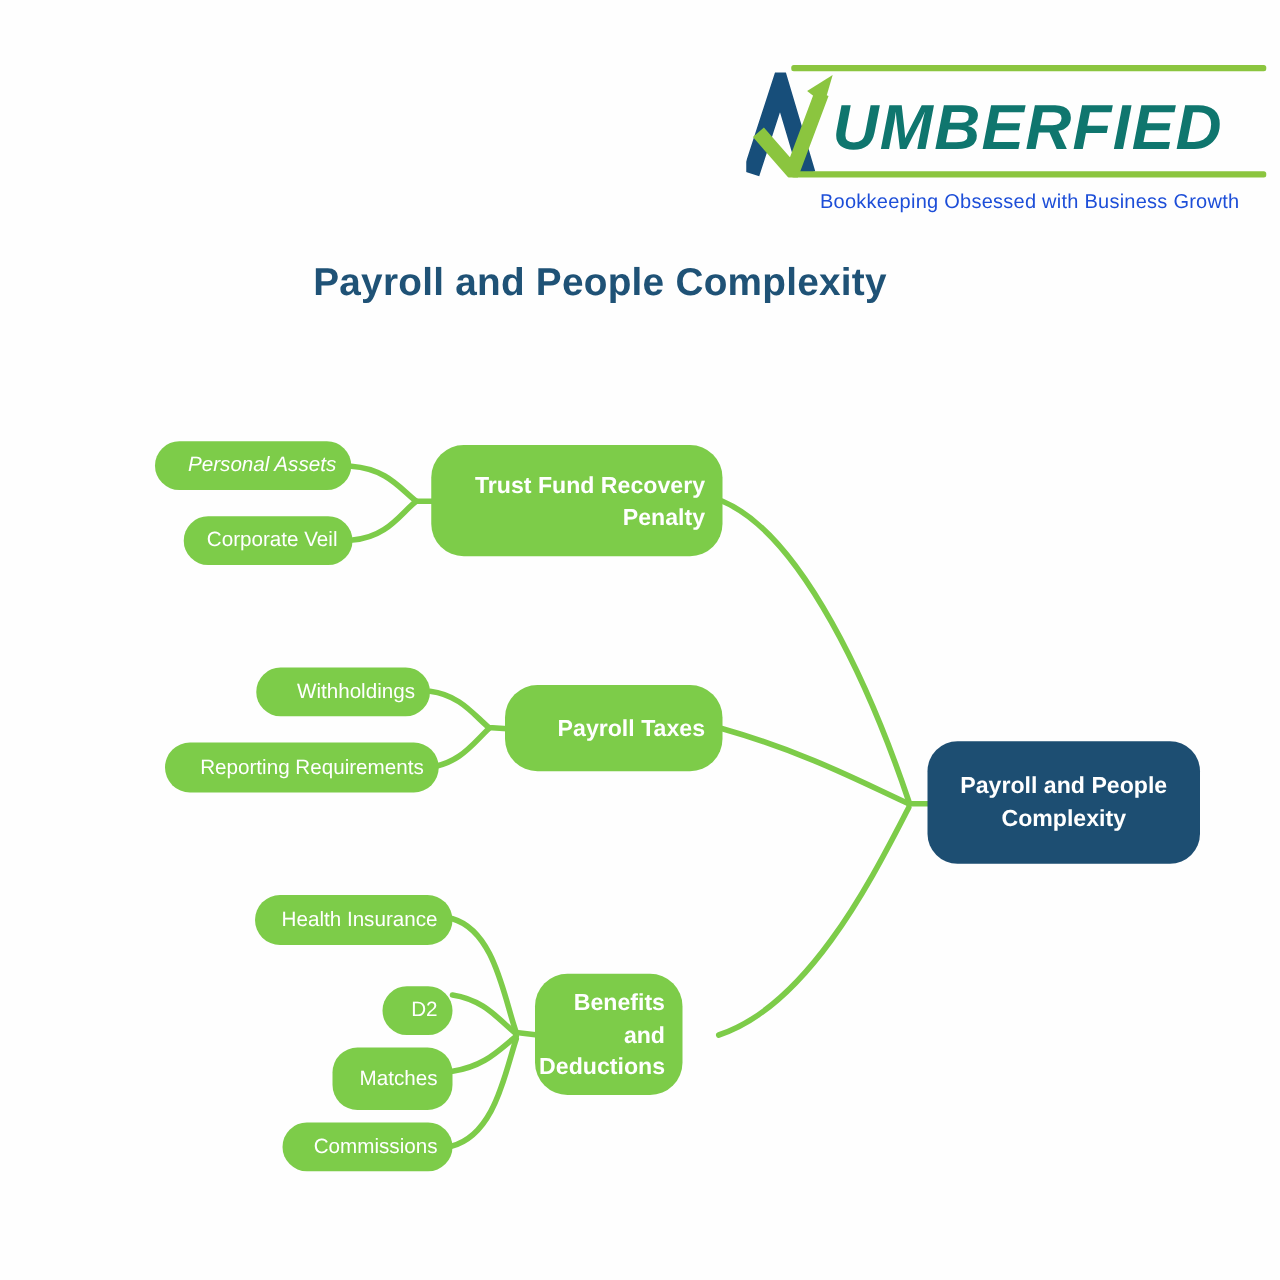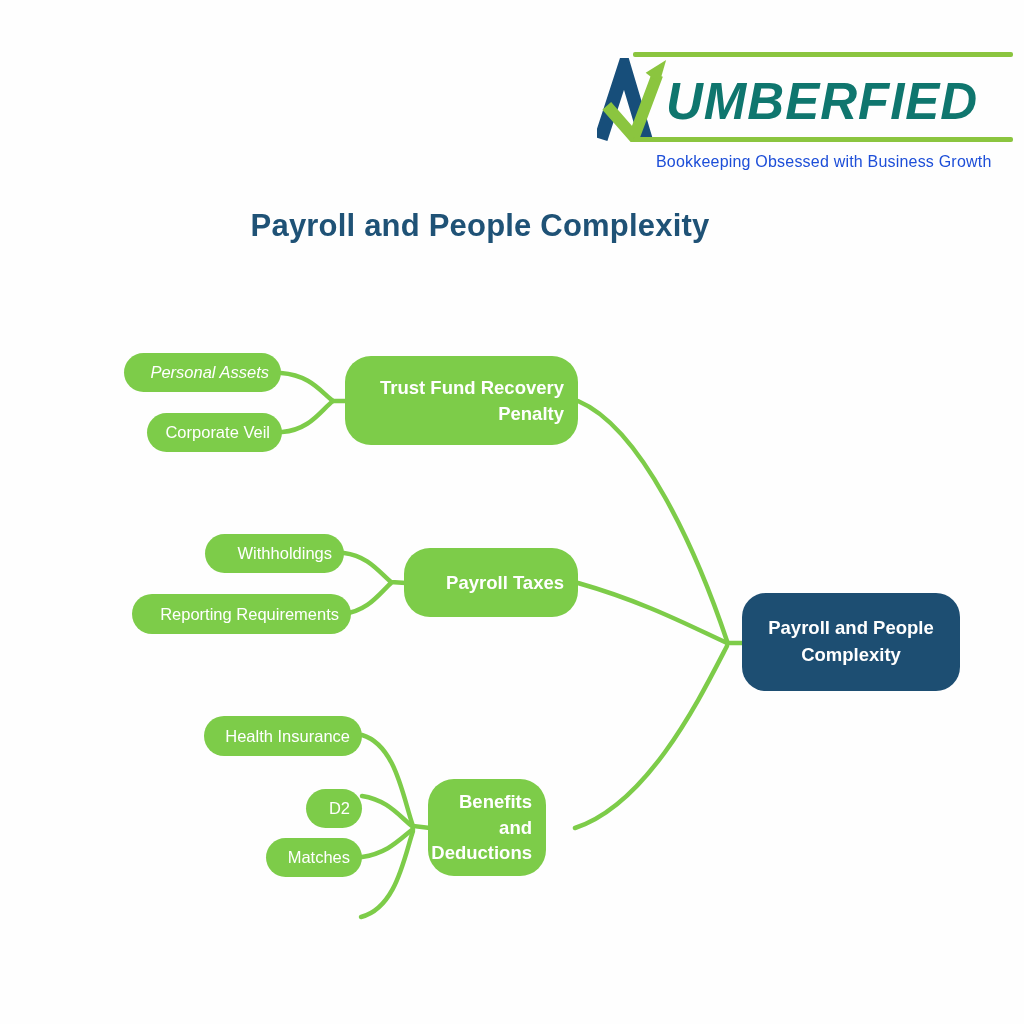--- a/index.html
+++ b/index.html
@@ -84,18 +84,19 @@
   <div class="node child-pill" style="left:124px;top:353px;width:157px;height:39px;font-style:italic;">Personal Assets</div>
   <div class="node child-pill" style="left:147px;top:413px;width:135px;height:39px;">Corporate Veil</div>
   <div class="node topic" style="left:345px;top:356px;width:233px;height:89px;padding-left:20px;">Trust Fund Recovery Penalty</div>
 
   <div class="node child-pill" style="left:205px;top:534px;width:139px;height:39px;">Withholdings</div>
   <div class="node child-pill" style="left:132px;top:594px;width:219px;height:40px;">Reporting Requirements</div>
   <div class="node topic" style="left:404px;top:548px;width:174px;height:69px;">Payroll Taxes</div>
 
   <div class="node child-pill" style="left:204px;top:716px;width:158px;height:40px;">Health Insurance</div>
   <div class="node child-pill" style="left:306px;top:777px;width:56px;height:39px;margin-top:12px;">D2</div>
-  <div class="node child-pill" style="left:266px;top:838px;width:96px;height:39px;">Matches</div>
+  <div class="node child-pill" style="left:266px;top:838px;width:96px;height:50px;">Matches</div>
+  <div class="node child-pill" style="left:226px;top:898px;width:136px;height:39px;">Commissions</div>
   <div class="node topic" style="left:428px;top:779px;width:118px;height:97px;">Benefits and Deductions</div>
 
   <div class="node root-node" style="left:742px;top:593px;width:218px;height:98px;">Payroll and People Complexity</div>
 
 </div>
 
 </body></html>

